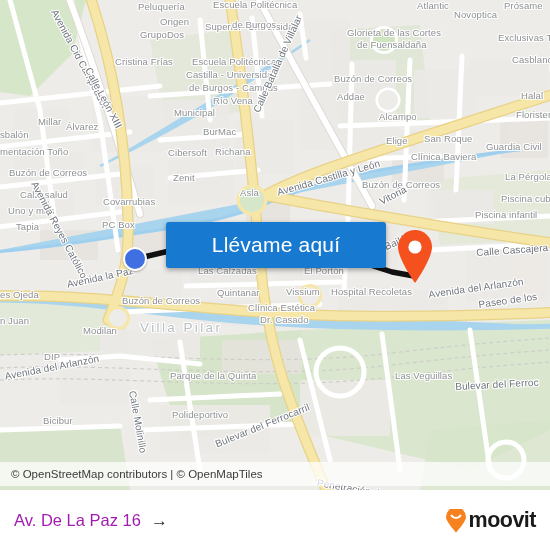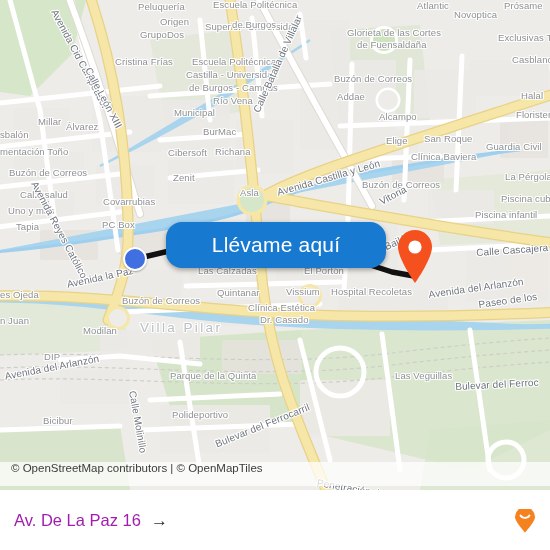--- a/index.html
+++ b/index.html
@@ -49,38 +49,39 @@
 
   
   #attribution {
     position: absolute;
     left: 0;
     top: 462px;
     width: 550px;
     height: 24px;
     background: rgba(255,255,255,0.72);
     display: flex;
+    align-items: center;
   }
   #attribution .attr-text {
     font-size: 11.5px;
     color: #3b3b3b;
     padding-left: 11px;
     font-family: "Liberation Sans", sans-serif;
     white-space: pre;
   }
 
   
   #callout {
     position: absolute;
     left: 166px;
     top: 222px;
     width: 220px;
     height: 46px;
     background: #1879d0;
-    border-radius: 16px;
+    border-radius: 3px;
     box-shadow: 0 2px 5px rgba(0,0,0,0.35);
     display: flex;
     align-items: center;
     justify-content: center;
     cursor: pointer;
     z-index: 40;
   }
   #callout .label {
     color: #ffffff;
     font-size: 21px;
@@ -414,16 +415,17 @@
   <div id="footer">
     <div id="route-summary">
       <span class="place">Av. De La Paz 16</span>
       <span class="arrow">→</span>
     </div>
     <div id="brand">
       <svg width="22" height="24" viewBox="0 0 22 24">
         <path d="M11 23.5 C11 23.5 1 12.6 1 8 A10 10 0 0 1 21 8 C21 12.6 11 23.5 11 23.5 Z" fill="#F5821F"></path>
         <path d="M6.6 6.6 A5.2 5.2 0 0 0 15.4 6.6" fill="none" stroke="#ffffff" stroke-width="2" stroke-linecap="round"></path>
       </svg>
+      <span class="brand-text">moovit</span>
     </div>
   </div>
 
 </div>
 
 </body></html>

